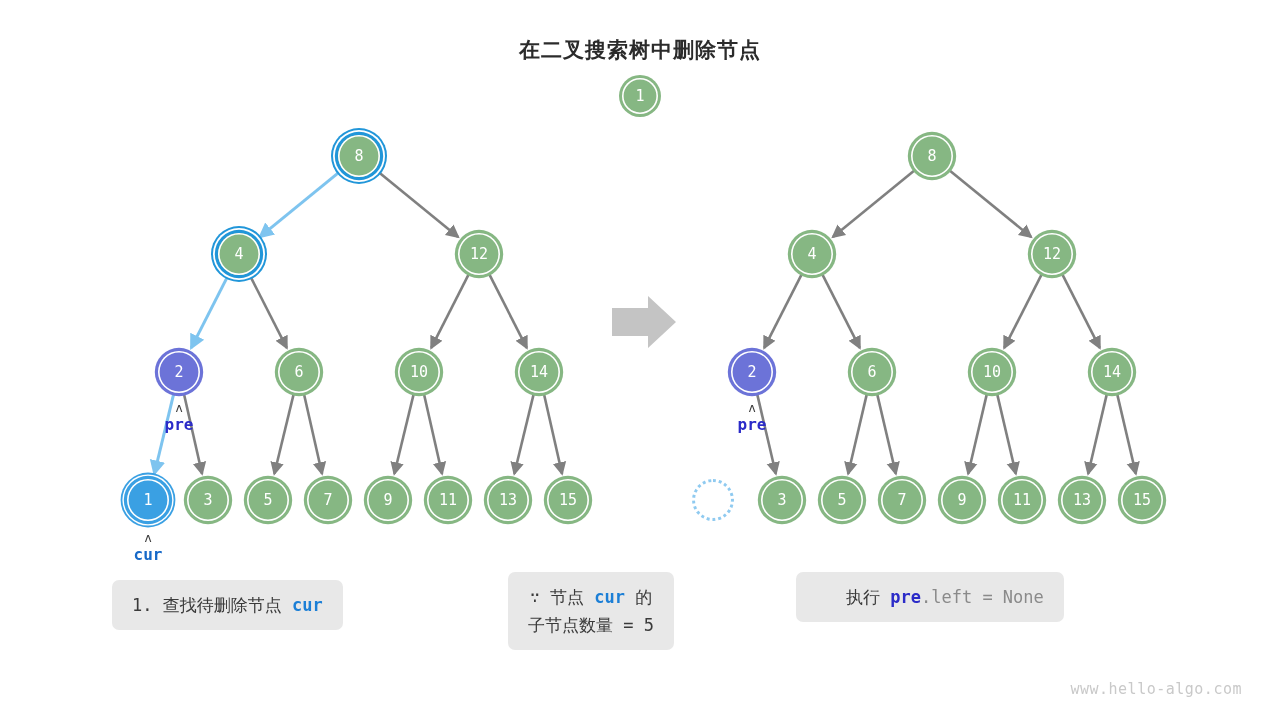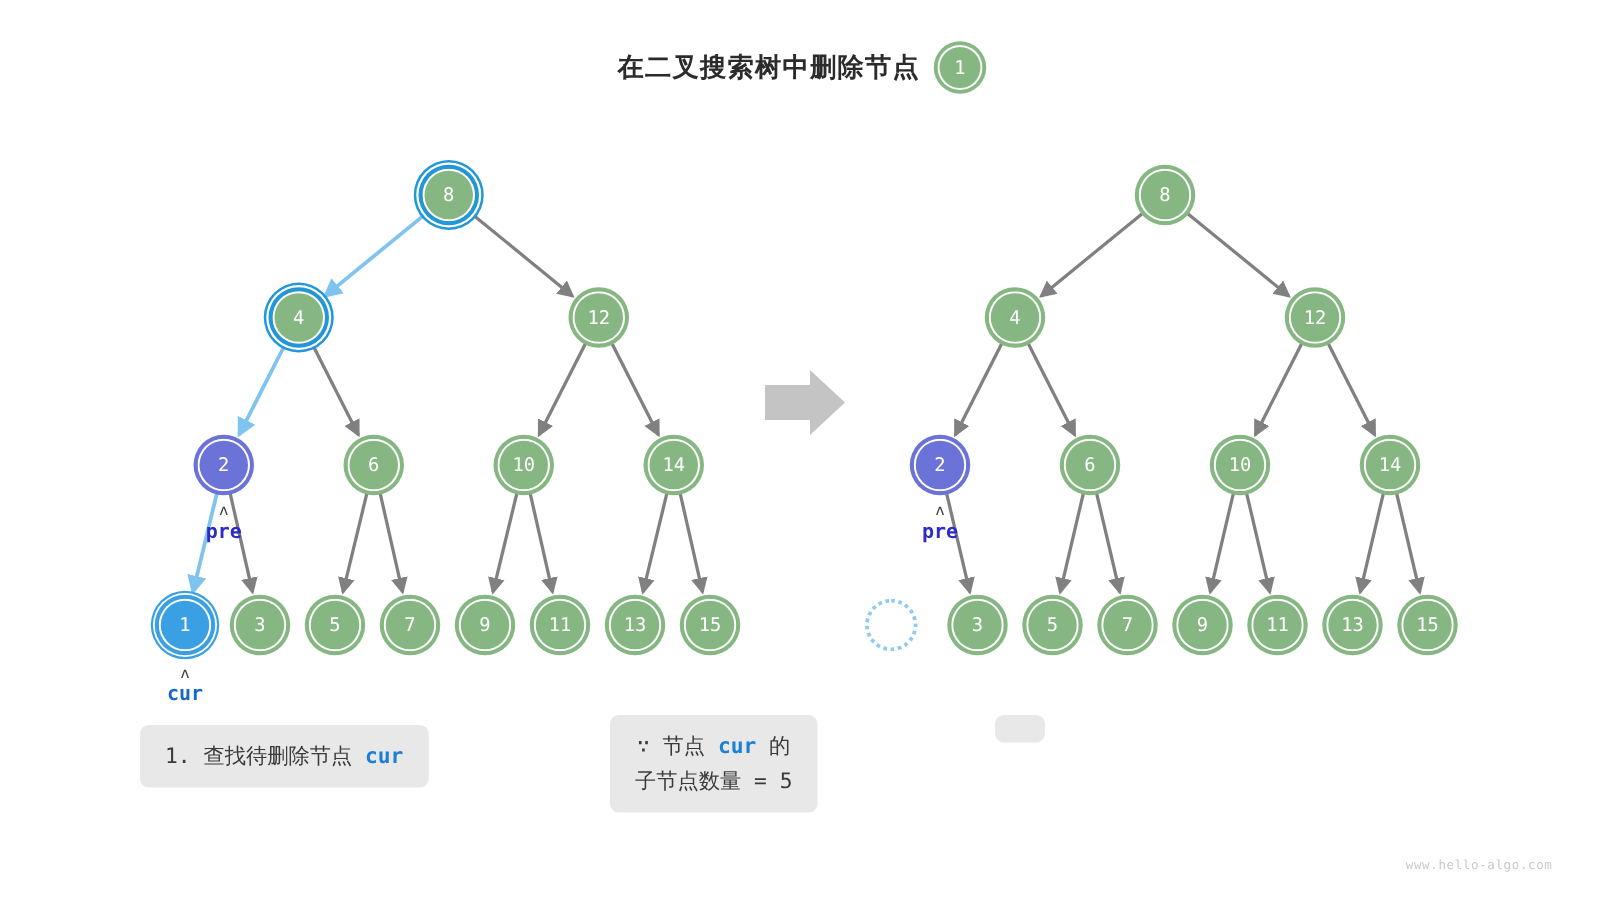--- a/index.html
+++ b/index.html
@@ -25,20 +25,21 @@
   
   .title-wrap {
     position: absolute;
     top: 36px;
     left: 0;
     width: 1280px;
     display: flex;
     align-items: center;
     justify-content: center;
     gap: 14px;
+    flex-direction: column;
   }
   .title-text {
     font-size: 21px;
     font-weight: bold;
     color: #2b2b2b;
     letter-spacing: 1px;
     font-family: "Liberation Sans", "DejaVu Sans", sans-serif;
   }
   .title-badge {
     width: 36px;
@@ -135,21 +136,21 @@
   }
   .caption .kw-cur { color: #1c7fd6; font-weight: bold; }
   .caption .kw-pre { color: #2b2bc8; font-weight: bold; }
   .caption .dim { color: #8a8a8a; }
 
   
   .watermark {
     position: absolute;
     right: 38px;
     bottom: 22px;
-    font-size: 10px;
+    font-size: 15px;
     color: #c9c9c9;
     font-family: "DejaVu Sans Mono", monospace;
     letter-spacing: 0.5px;
   }
 </style>
 </head>
 <body>
 
 <svg id="canvas" viewBox="0 0 1280 720">
   <defs>
@@ -244,23 +245,26 @@
     <div class="ptr pre" style="left: 752px; top: 404px;">
       <span class="caret">ʌ</span>
       <span class="ptr-label">pre</span>
     </div>
   </div>
 
 <div class="caption" style="left:112px; top:580px;">
   <span>1. 查找待删除节点 </span><span class="kw-cur">cur</span>
 </div>
 
-<div class="caption" style="left:488px; top:572px;">
+<div class="caption" style="left:508px; top:572px;">
   <div>
     <span>∵ 节点 </span><span class="kw-cur">cur</span><span> 的</span>
   </div>
   <div>子节点数量 = 5</div>
 </div>
 
 <div class="caption" style="left:796px; top:572px;">
+  <div style="padding-left:30px;">
+    <span>执行 </span><span class="kw-pre">pre</span><span class="dim">.left = None</span>
+  </div>
 </div>
 
 <div class="watermark">www.hello-algo.com</div>
 
 </body></html>

